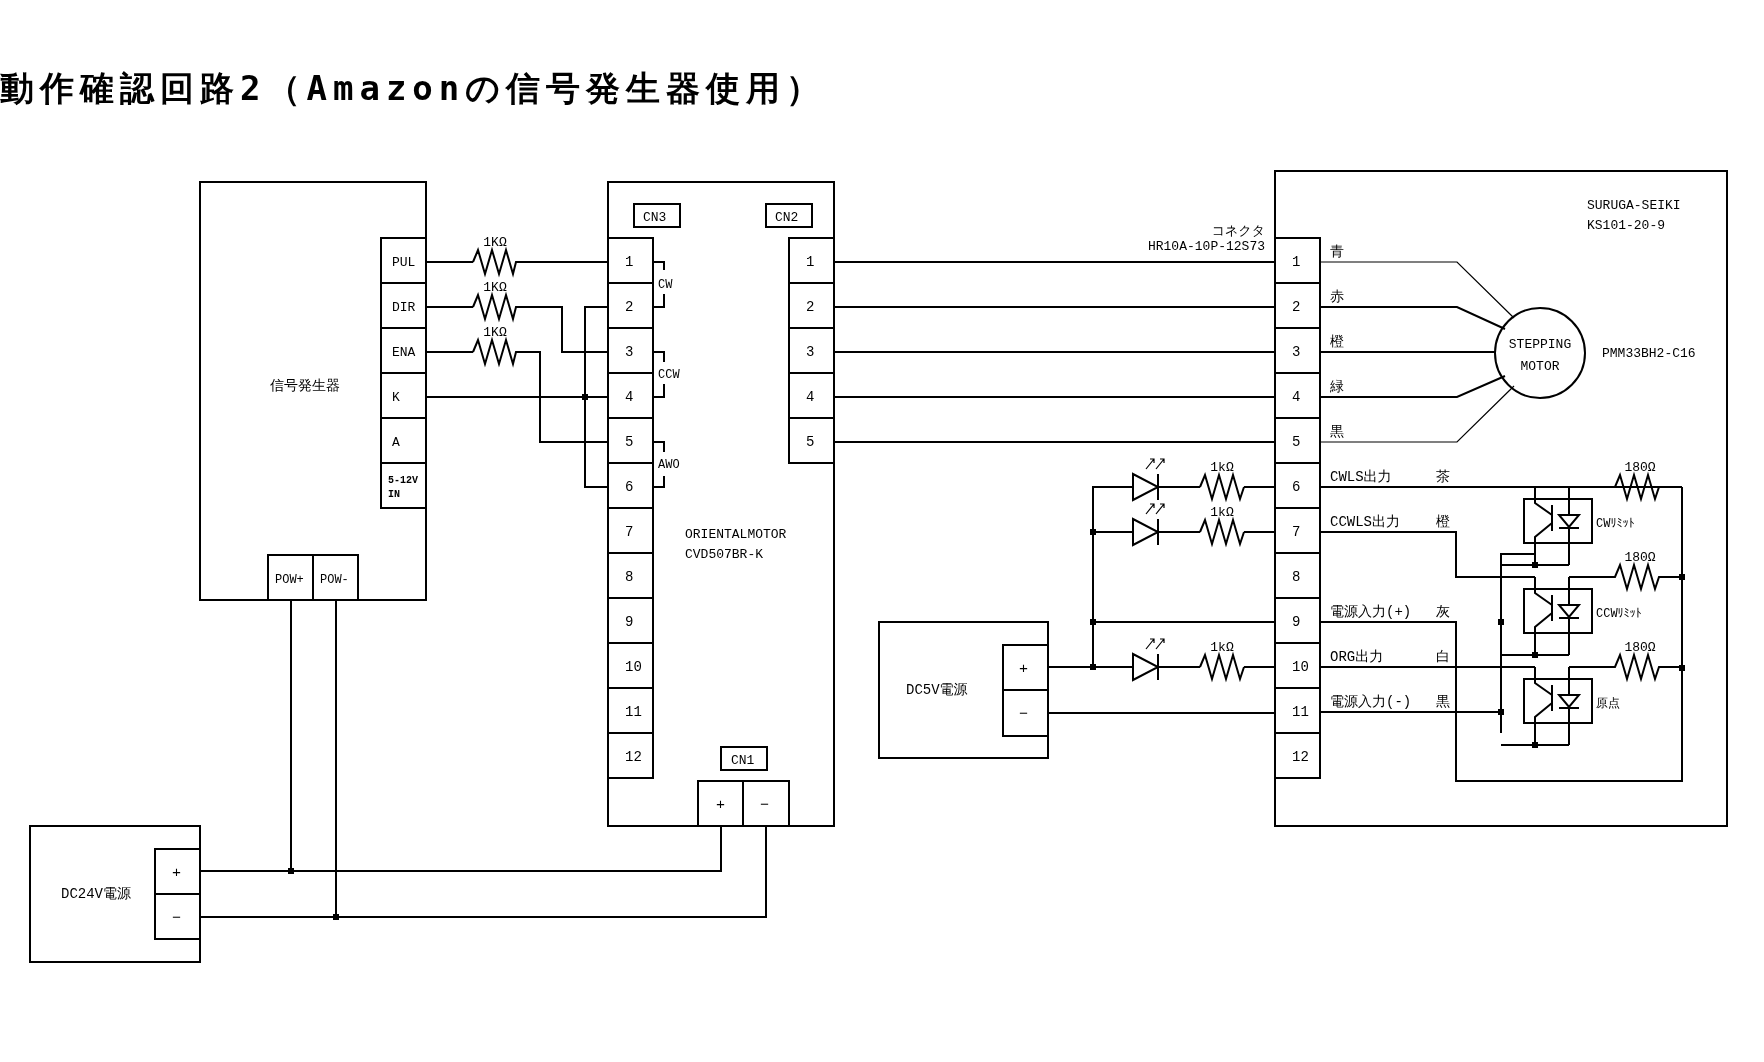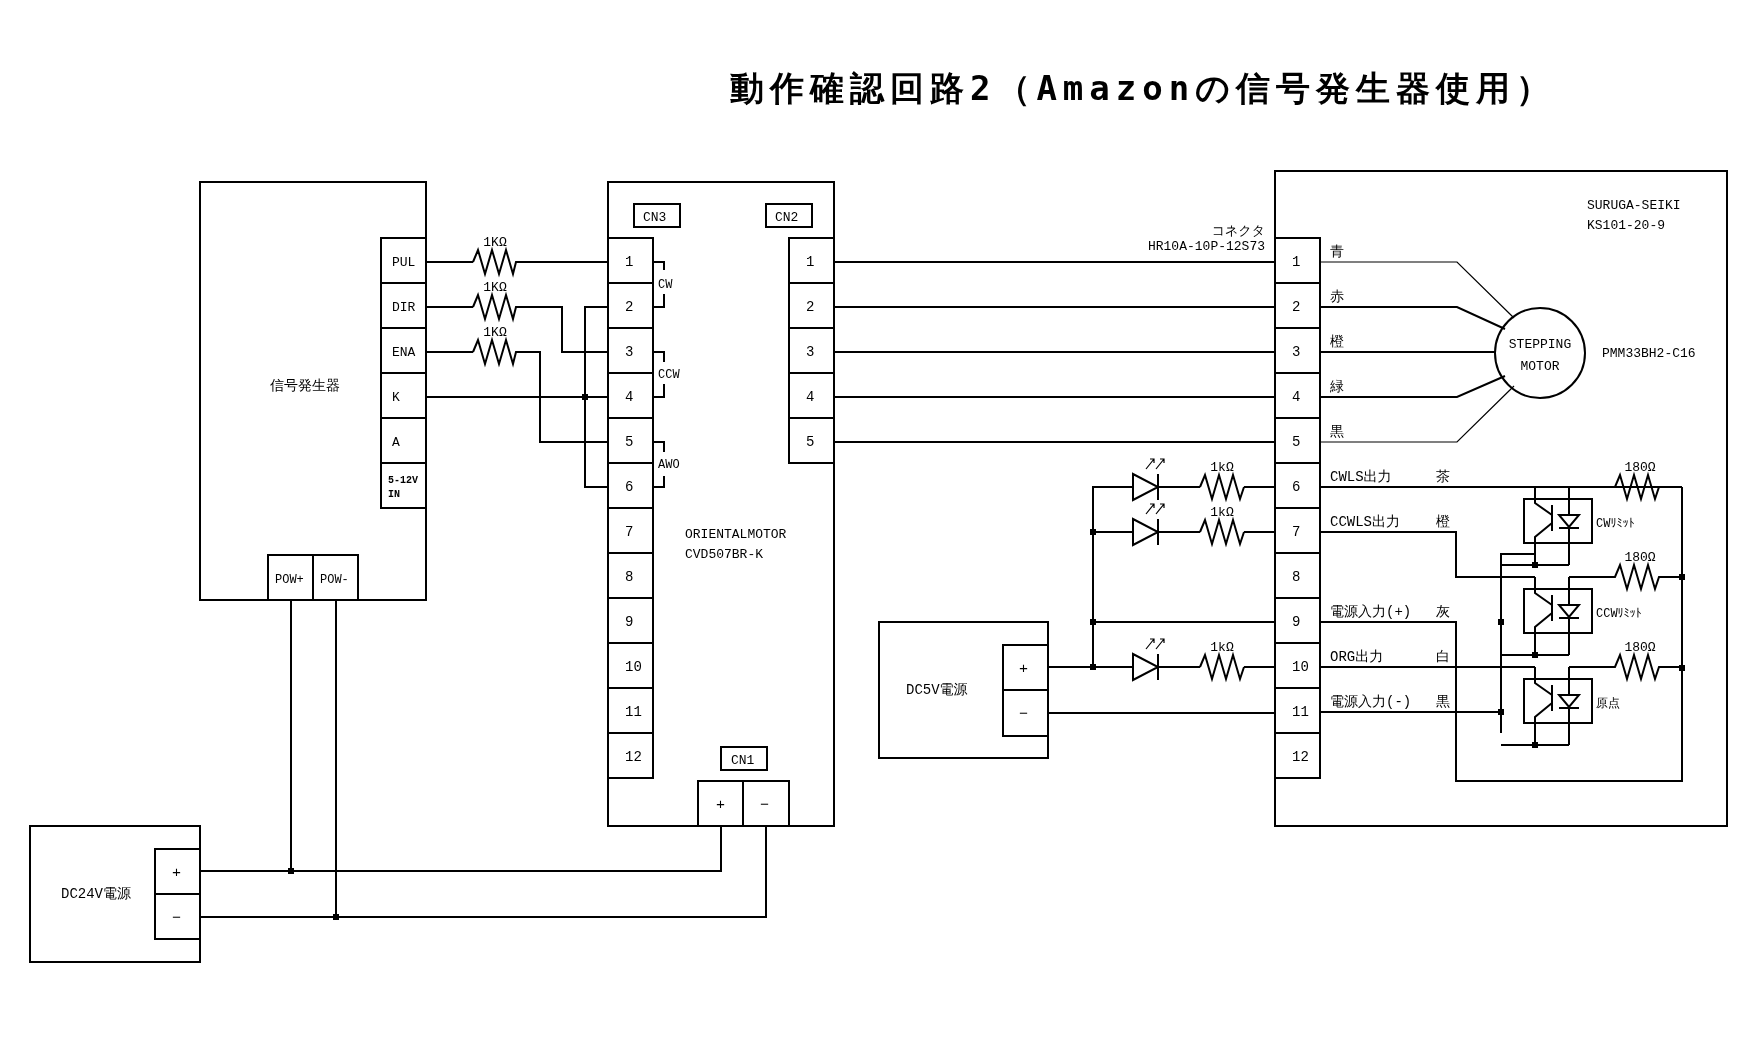--- a/index.html
+++ b/index.html
@@ -1,17 +1,17 @@
 <!DOCTYPE html>
 <html><head>
 <meta charset="utf-8">
 <style>
   html, body { margin:0; padding:0; background:#ffffff; }
   body { width:1764px; height:1062px; position:relative; overflow:hidden; }
-  #title { position:absolute; left:0; width:1556px; top:66px; text-align:right;
+  #title { position:absolute; left:0; width:1556px; top:66px; text-align:left;
     font-family:"DejaVu Sans Mono", monospace; font-size:34px; font-weight:bold; letter-spacing:6px; color:#000; }
   svg { position:absolute; left:0; top:0; }
   svg text { font-family:"Liberation Mono", "DejaVu Sans Mono", monospace; fill:#000; }
   .w { stroke:#000; stroke-width:2; fill:none; }
   .t { stroke:#000; stroke-width:1.2; fill:none; }
   .box { stroke:#000; stroke-width:2; fill:#fff; }
 </style>
 </head>
 <body>
 

